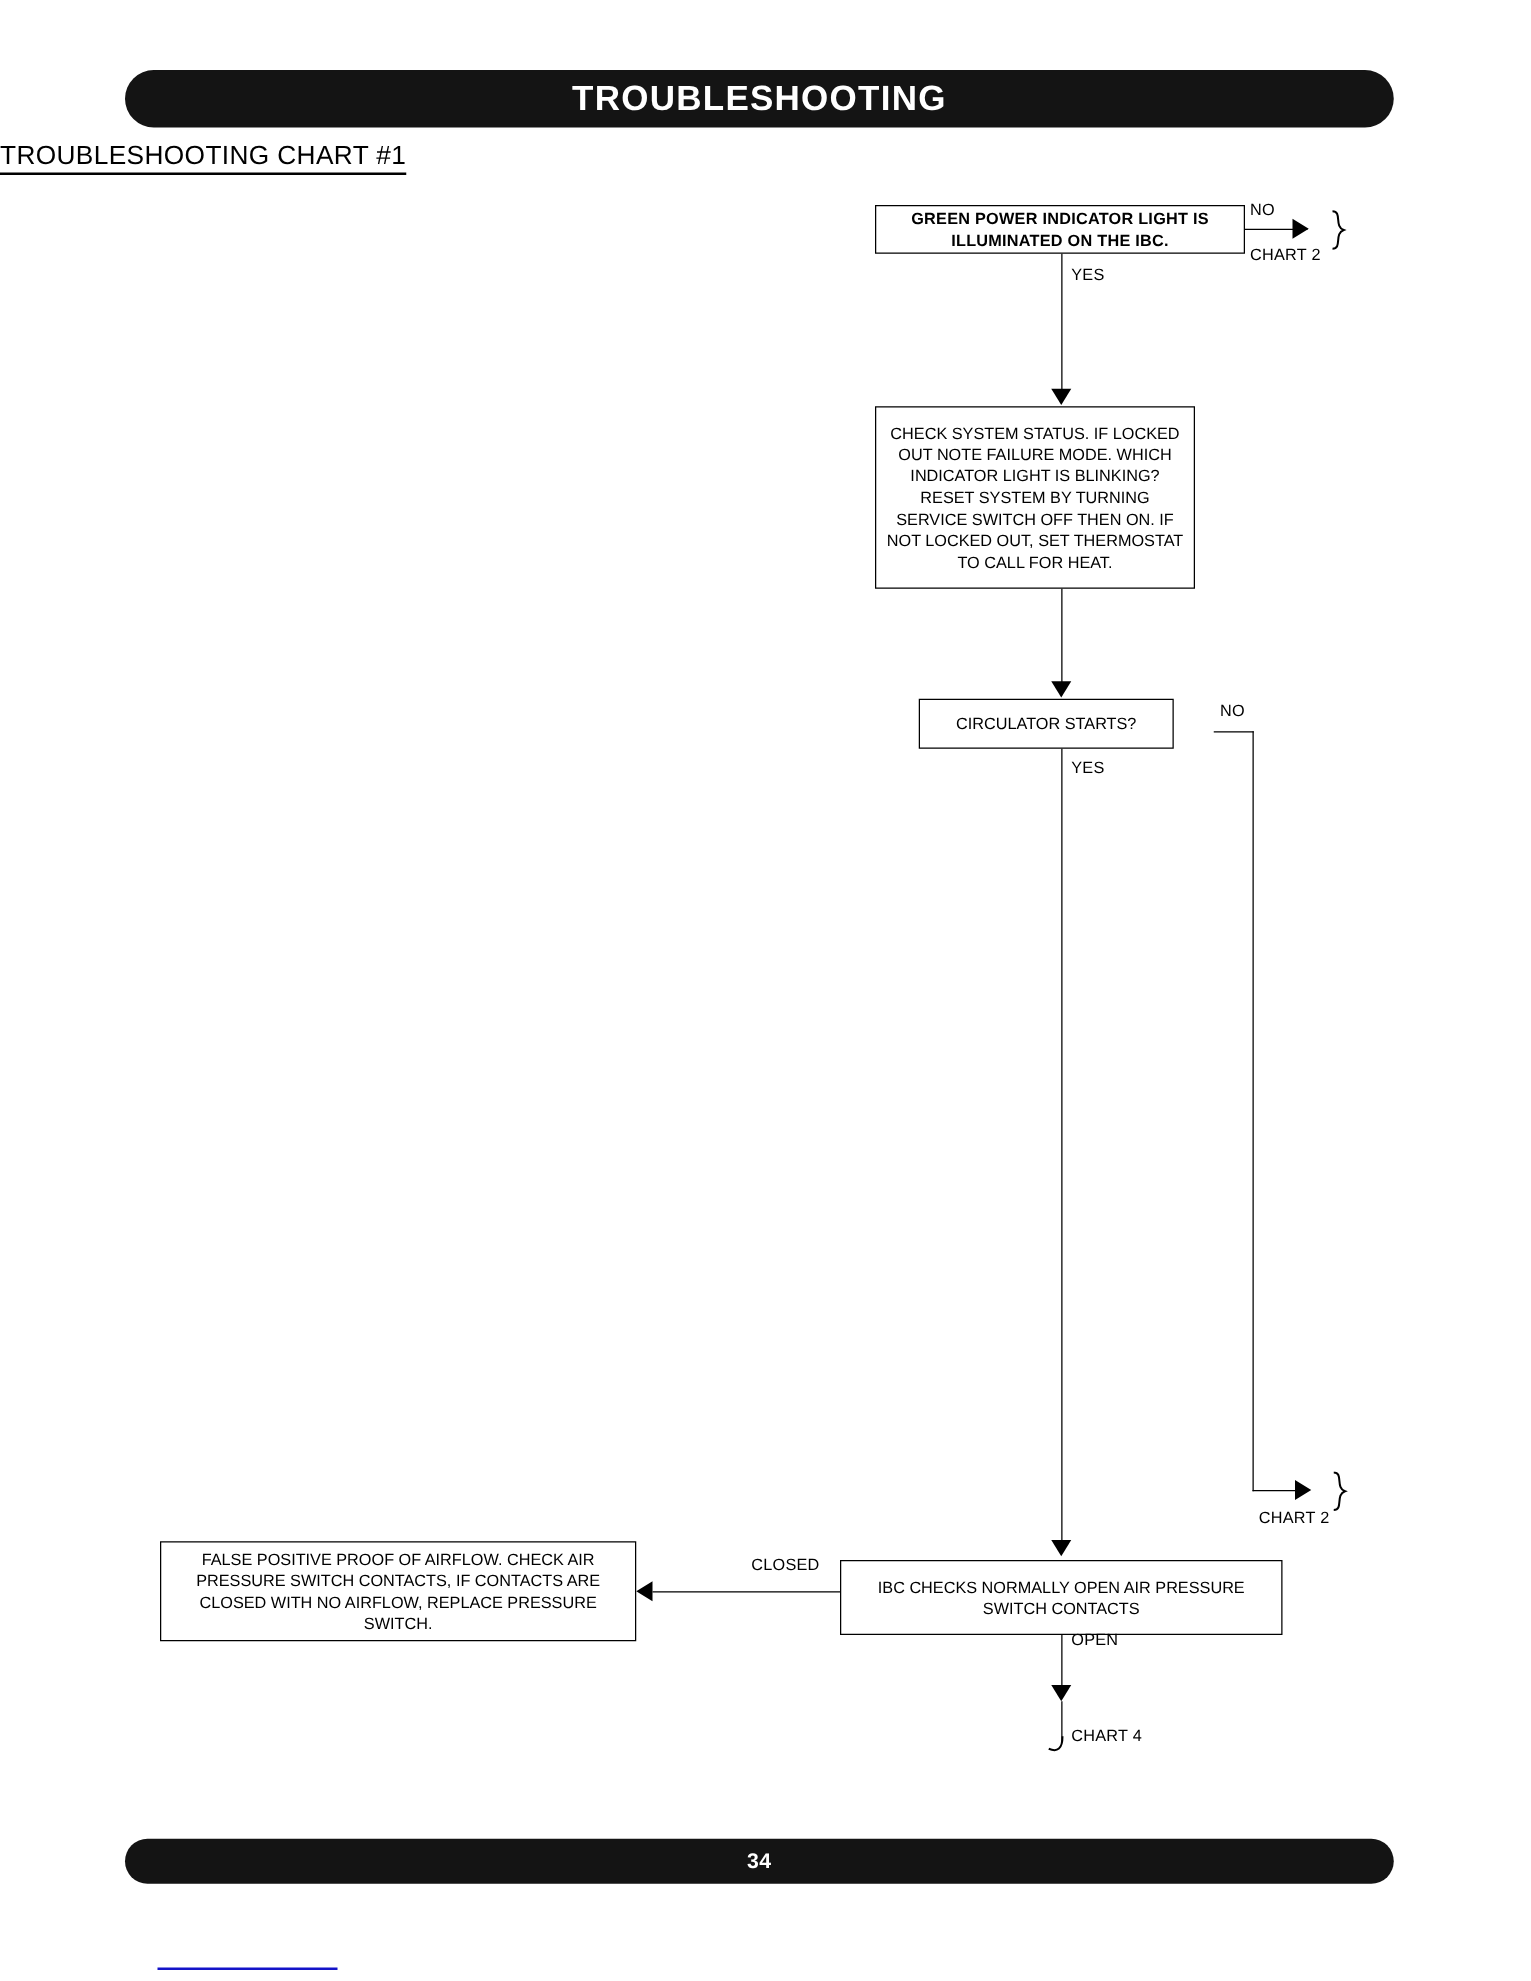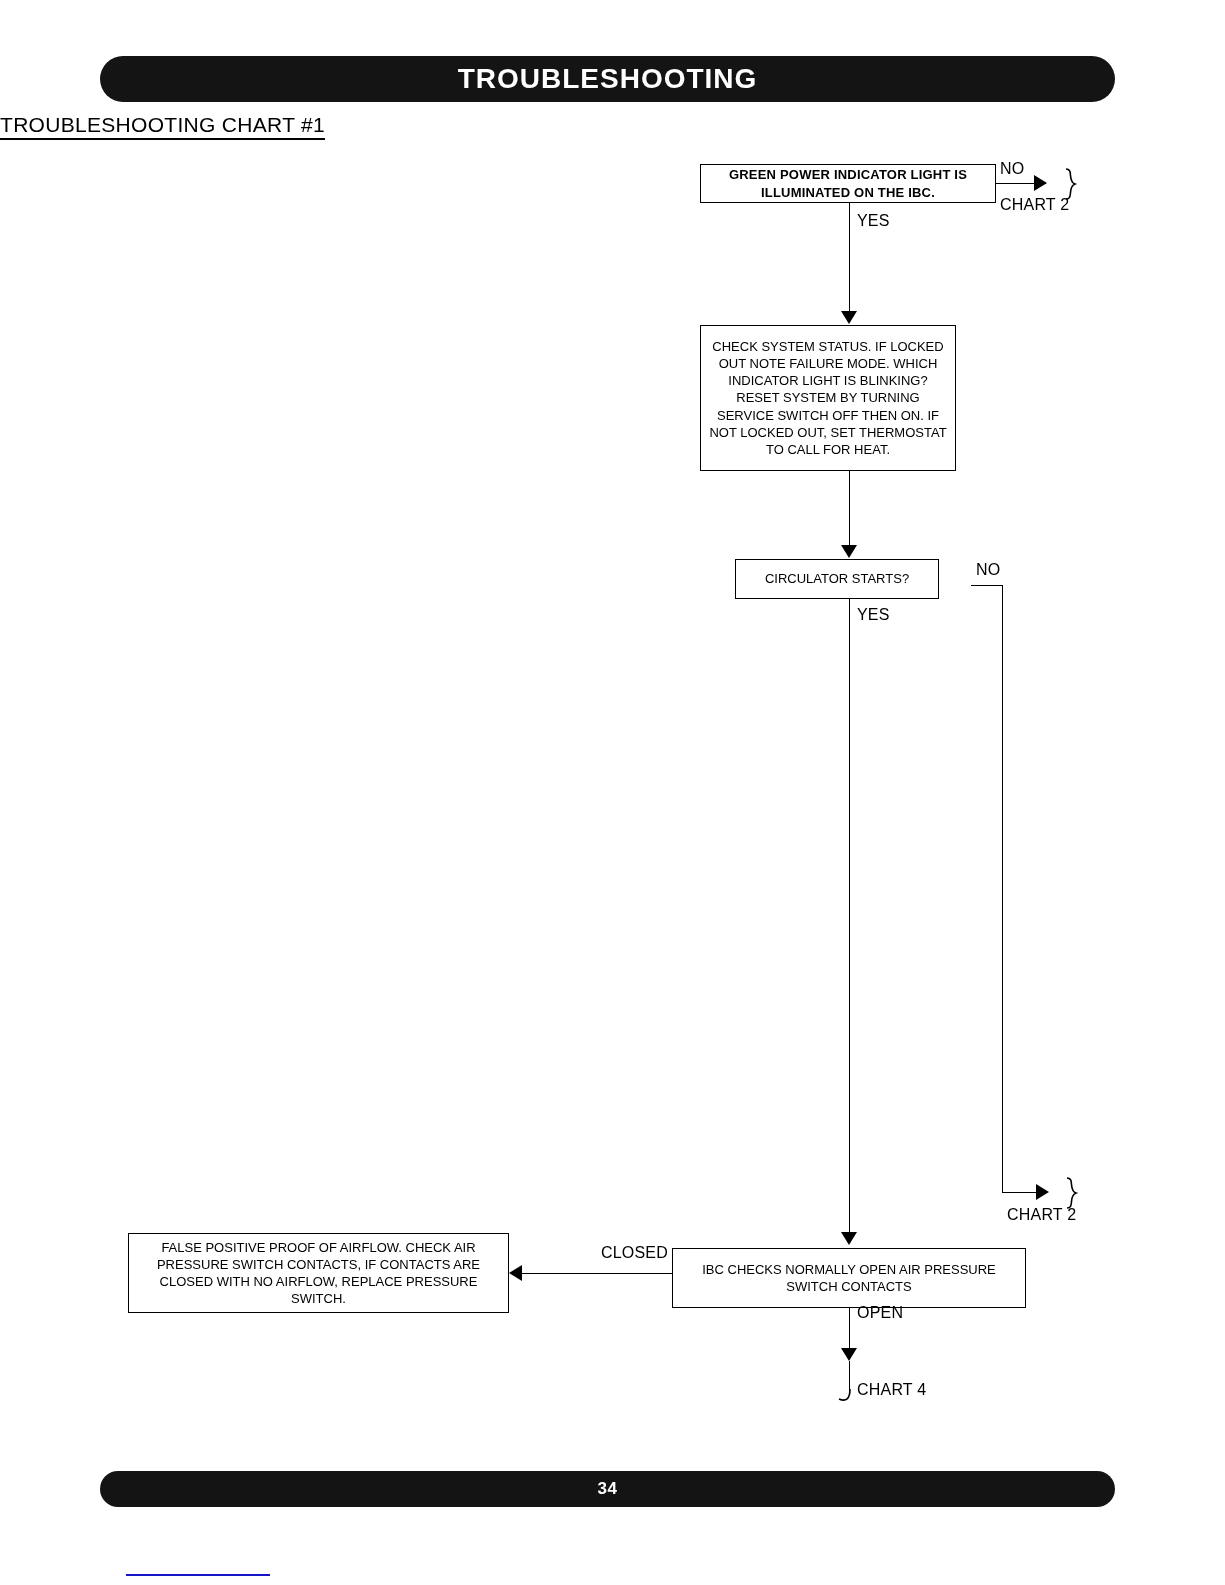--- a/index.html
+++ b/index.html
@@ -116,21 +116,21 @@
     border-bottom: 8px solid transparent;
     border-right: 13px solid #000;
   }
 
   
   .tail { position: absolute; }
 
   
   .edge-label {
     position: absolute;
-    font-size: 16px;
+    font-size: 13px;
     white-space: nowrap;
     letter-spacing: 0.2px;
     background: transparent;
   }
 
   
   #link-artifact {
     position: absolute;
     left: 126px;
     top: 1574px;

